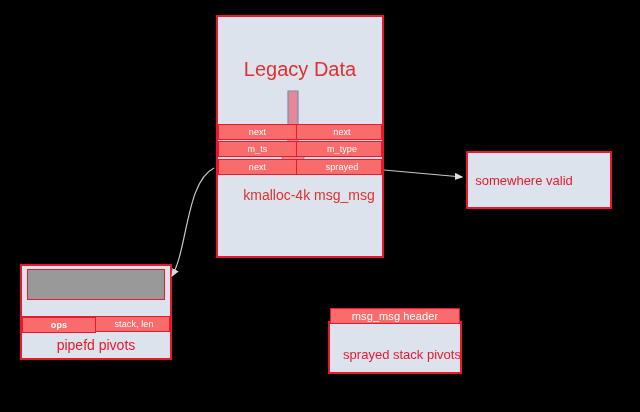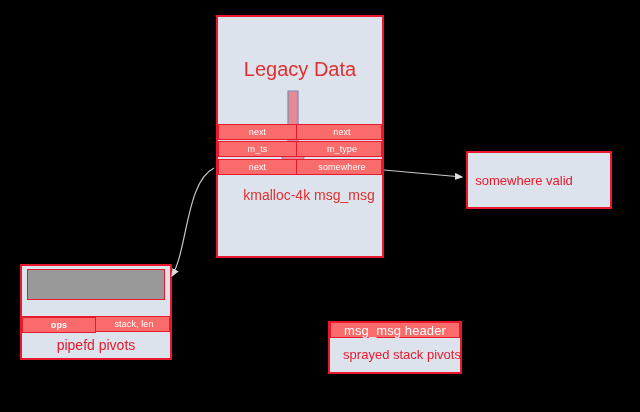--- a/index.html
+++ b/index.html
@@ -139,22 +139,22 @@
   }
 
   
   #spray-node {
     left: 328px;
     top: 321px;
     width: 134px;
     height: 53px;
   }
   #spray-header {
-    left: 330px; top: 322px; width: 130px; height: 16px;
-    font-size: 13px;
+    left: 330px; top: 308px; width: 130px; height: 16px;
+    font-size: 11px;
   }
   #spray-label {
     left: 328px;
     top: 347px;
     width: 148px;
     font-size: 13px;
   }
 
   
   #connectors {
@@ -181,21 +181,21 @@
   <div class="struct-row split-row" id="row-next-prev">
     <span class="cell">next</span>
     <span class="cell">next</span>
   </div>
   <div class="struct-row split-row" id="row-mtype-mts">
     <span class="cell">m_ts</span>
     <span class="cell">m_type</span>
   </div>
   <div class="struct-row split-row" id="row-next-sec">
     <span class="cell">next</span>
-    <span class="cell">somewhere</span>
+    <span class="cell">sprayed</span>
   </div>
 
   <div class="node-label" id="kmalloc-label">kmalloc-4k msg_msg</div>
 
   <div class="node" id="valid-node"></div>
   <div class="node-label" id="valid-label">somewhere valid</div>
 
   <div class="node" id="pipe-node"></div>
   <div class="gray-block" id="pipe-gray"></div>
 

